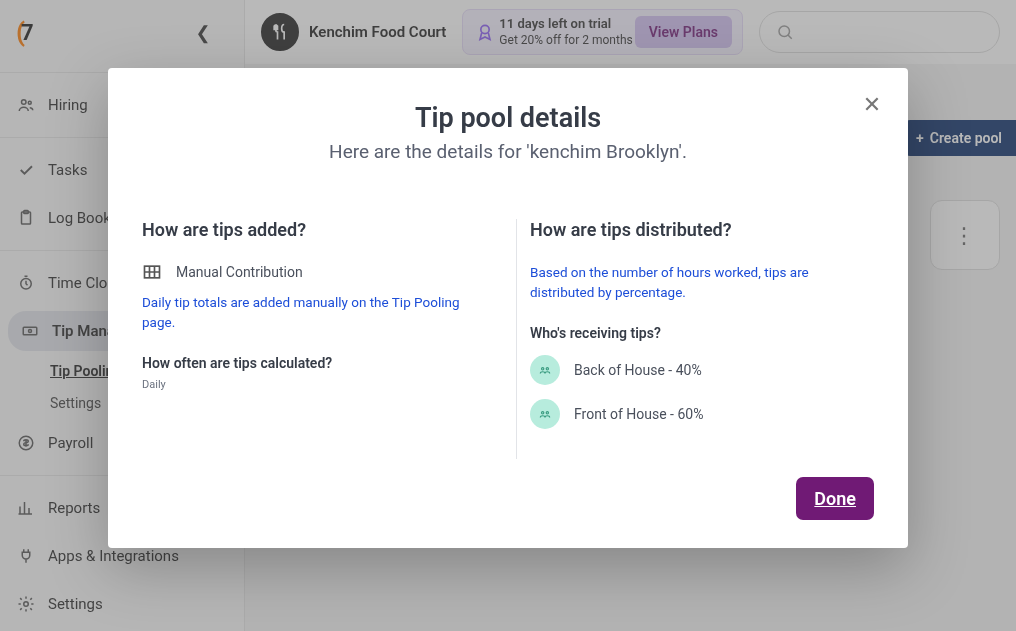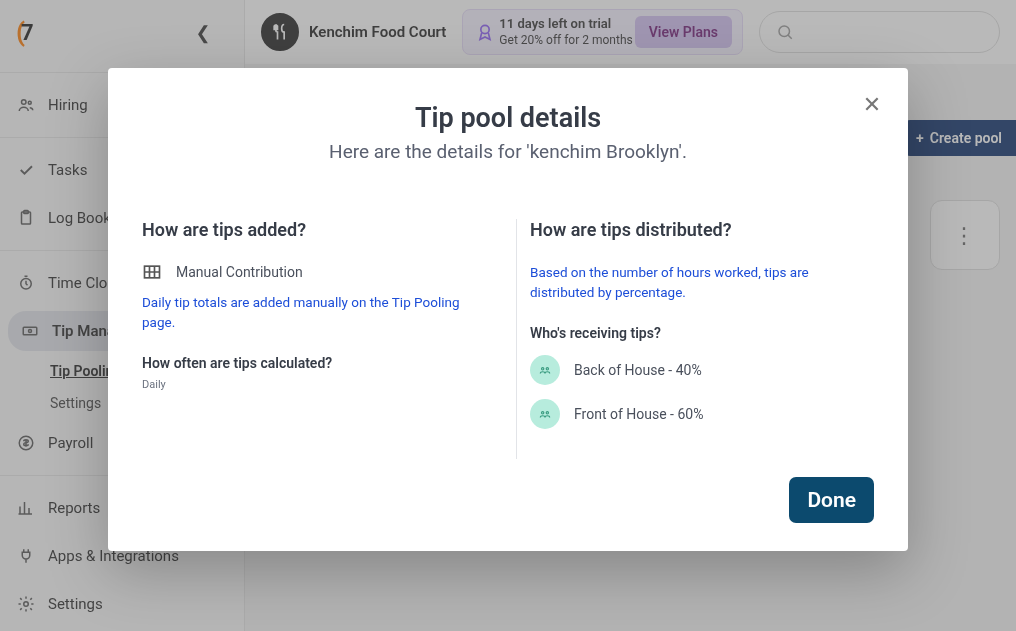--- a/index.html
+++ b/index.html
@@ -48,21 +48,21 @@
     .modal-col.right { }
     .section-h { font-size: 18px; font-weight: 600; color: #363c47; margin-bottom: 22px; }
     .method { display: flex; align-items: center; gap: 14px; margin-bottom: 10px; font-size: 14px; color: #4a505c; }
     .method-icon { width: 20px; height: 20px; color: #555; display: inline-flex; align-items: center; justify-content: center; }
     .desc { font-size: 13.5px; color: #1d4ed8; line-height: 1.5; margin-bottom: 22px; }
     .sub-h { font-size: 14px; font-weight: 600; color: #363c47; margin-bottom: 7px; }
     .sub-v { font-size: 11px; color: #6c7380; }
     .recip { display: flex; align-items: center; gap: 14px; margin-top: 14px; font-size: 14px; color: #4a505c; }
     .recip-dot { width: 30px; height: 30px; border-radius: 50%; background: #b7ecdd; display: flex; align-items: center; justify-content: center; font-size: 12px; color: #3a9b80; }
     .modal-footer { display: flex; justify-content: flex-end; margin-top: 18px; }
-    .done-btn { background: #0c4a6e; color: #fff; font-weight: 600; font-size: 21px; border: none; border-radius: 7px; padding: 11px 18px; cursor: pointer; }
+    .done-btn { background: #701a75; color: #fff; font-weight: 600; font-size: 18px; border: none; border-radius: 7px; padding: 11px 18px; cursor: pointer; text-decoration: underline; }
   </style>
 </head>
 <body>
 
 <div class="page">
 
   <aside class="sidebar">
     <div class="sidebar-top">
       <div class="logo">
         <span class="logo-arc">(</span>

